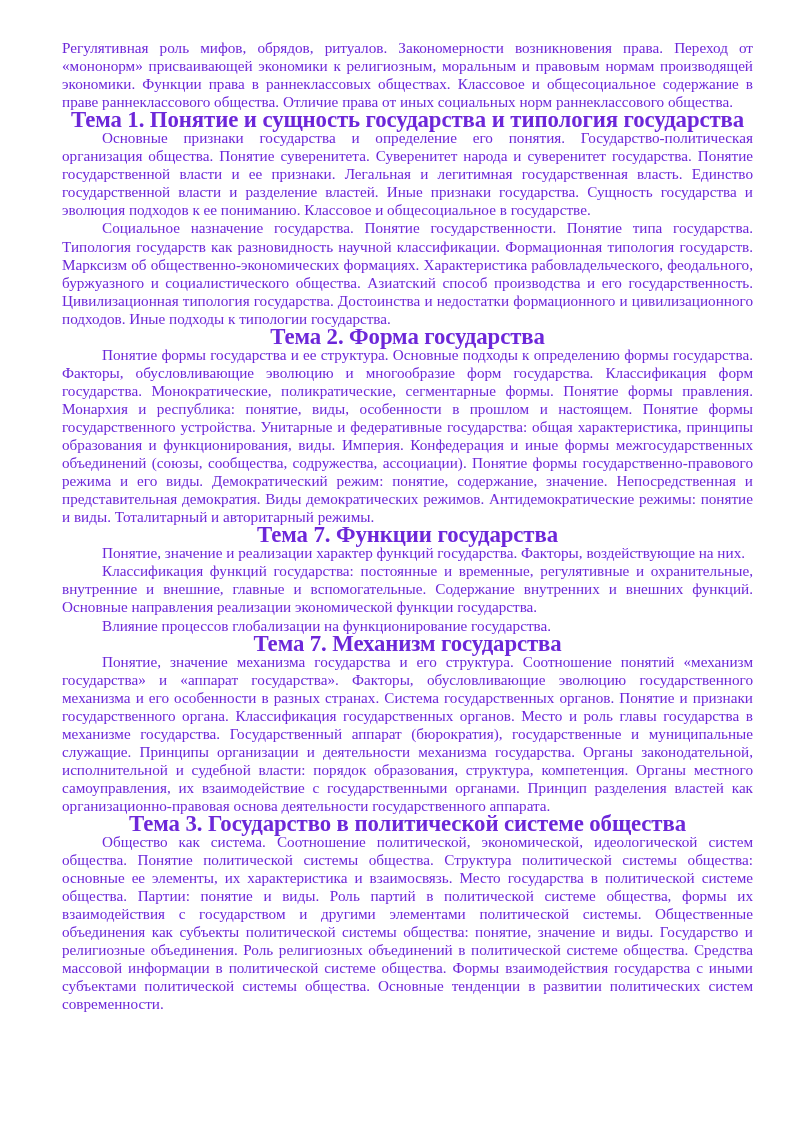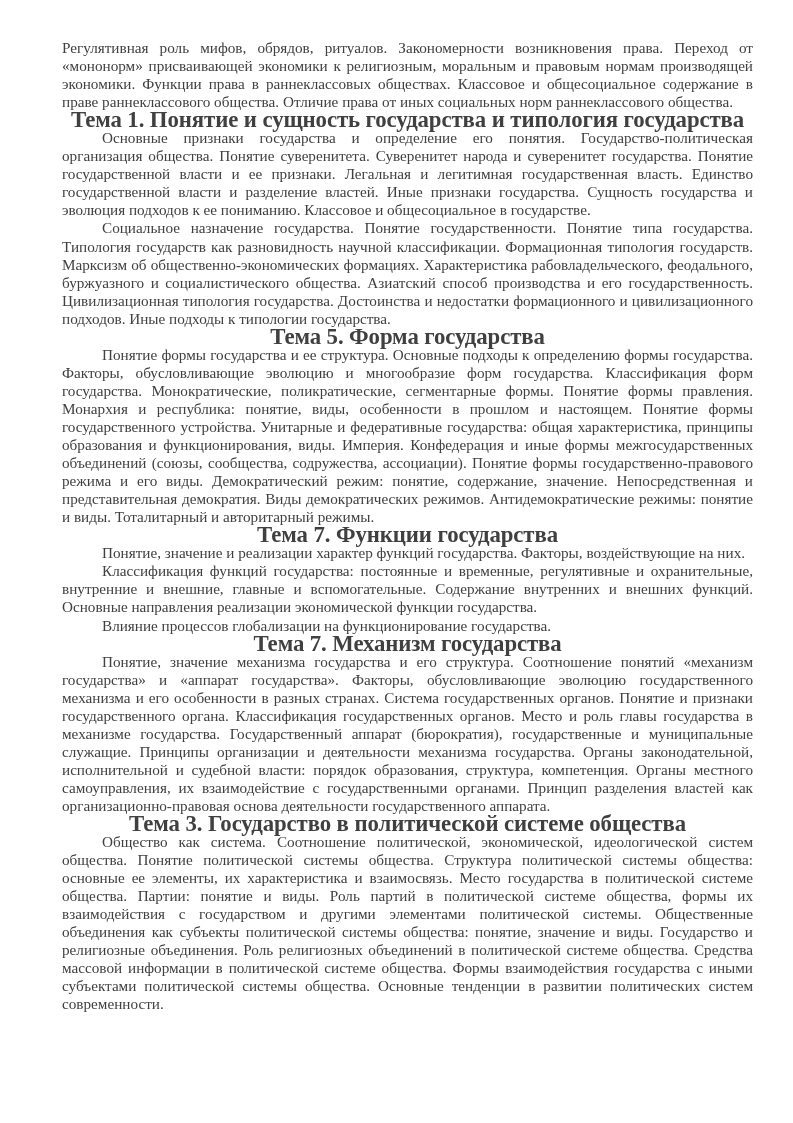--- a/index.html
+++ b/index.html
@@ -14,21 +14,21 @@
     position: relative;
   }
   .page {
     position: absolute;
     left: 62px;
     top: 39px;
     width: 691px;
     font-family: "Liberation Serif", "DejaVu Serif", serif;
     font-size: 15.2px;
     line-height: 18.05px;
-    color: #404040;
+    color: #6d28d9;
   }
   .para {
     margin: 0;
     text-align: justify;
     text-indent: 40px;
   }
   .para.noindent {
     text-indent: 0;
   }
   .heading {
@@ -44,21 +44,21 @@
 <div class="page">
   <p class="para noindent">Регулятивная роль мифов, обрядов, ритуалов. Закономерности возникновения права. Переход от «мононорм» присваивающей экономики к религиозным, моральным и правовым нормам производящей экономики. Функции права в раннеклассовых обществах. Классовое и общесоциальное содержание в праве раннеклассового общества. Отличие права от иных социальных норм раннеклассового общества.</p>
 
   <section>
     <h2 class="heading">Тема 1. Понятие и сущность государства и типология государства</h2>
     <p class="para">Основные признаки государства и определение его понятия. Государство-политическая организация общества. Понятие суверенитета. Суверенитет народа и суверенитет государства. Понятие государственной власти и ее признаки. Легальная и легитимная государственная власть. Единство государственной власти и разделение властей. Иные признаки государства. Сущность государства и эволюция подходов к ее пониманию. Классовое и общесоциальное в государстве.</p>
     <p class="para">Социальное назначение государства. Понятие государственности. Понятие типа государства. Типология государств как разновидность научной классификации. Формационная типология государств. Марксизм об общественно-экономических формациях. Характеристика рабовладельческого, феодального, буржуазного и социалистического общества. Азиатский способ производства и его государственность. Цивилизационная типология государства. Достоинства и недостатки формационного и цивилизационного подходов. Иные подходы к типологии государства.</p>
   </section>
 
   <section>
-    <h2 class="heading">Тема 5. Форма государства</h2>
+    <h2 class="heading">Тема 2. Форма государства</h2>
     <p class="para">Понятие формы государства и ее структура. Основные подходы к определению формы государства. Факторы, обусловливающие эволюцию и многообразие форм государства. Классификация форм государства. Монократические, поликратические, сегментарные формы. Понятие формы правления. Монархия и республика: понятие, виды, особенности в прошлом и настоящем. Понятие формы государственного устройства. Унитарные и федеративные государства: общая характеристика, принципы образования и функционирования, виды. Империя. Конфедерация и иные формы межгосударственных объединений (союзы, сообщества, содружества, ассоциации). Понятие формы государственно-правового режима и его виды. Демократический режим: понятие, содержание, значение. Непосредственная и представительная демократия. Виды демократических режимов. Антидемократические режимы: понятие и виды. Тоталитарный и авторитарный режимы.</p>
   </section>
 
   <section>
     <h2 class="heading">Тема 7. Функции государства</h2>
     <p class="para">Понятие, значение и реализации характер функций государства. Факторы, воздействующие на них.</p>
     <p class="para">Классификация функций государства: постоянные и временные, регулятивные и охранительные, внутренние и внешние, главные и вспомогательные. Содержание внутренних и внешних функций. Основные направления реализации экономической функции государства.</p>
     <p class="para">Влияние процессов глобализации на функционирование государства.</p>
   </section>
 

